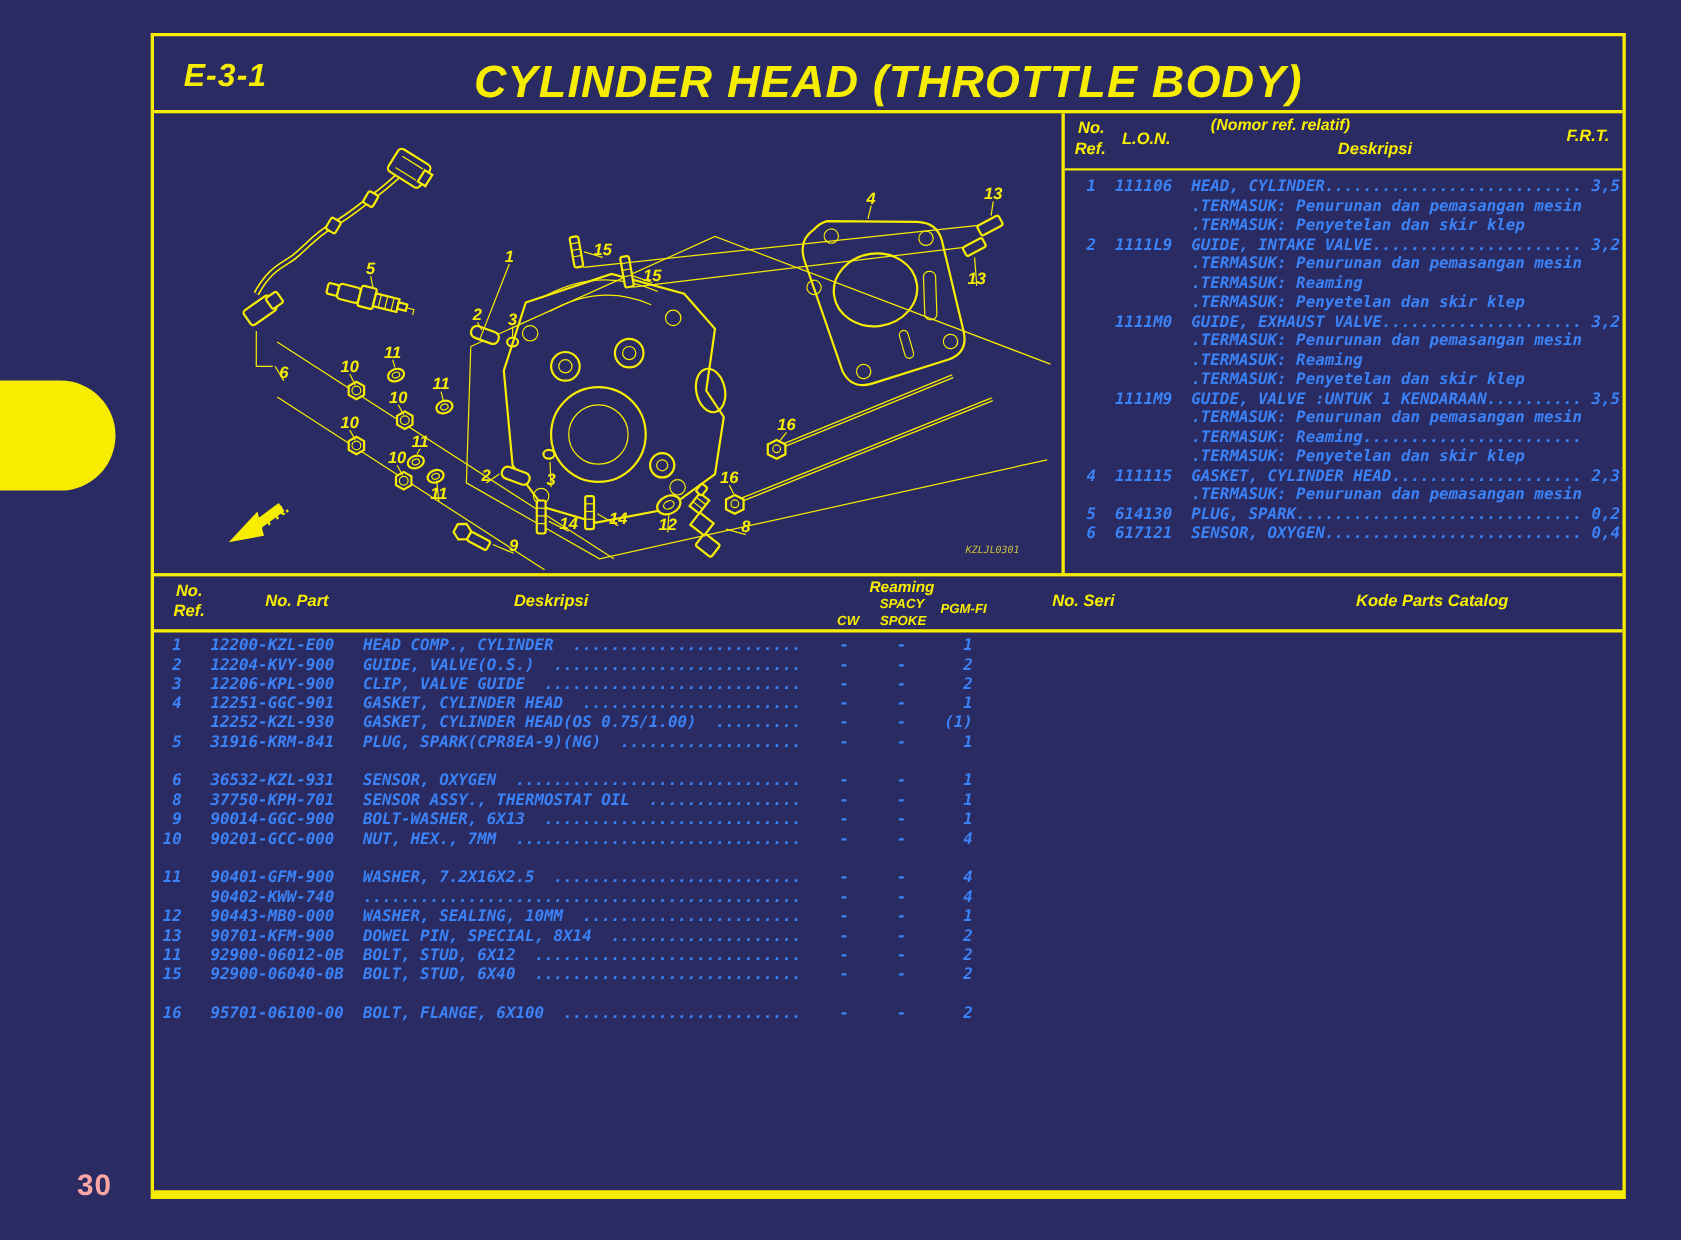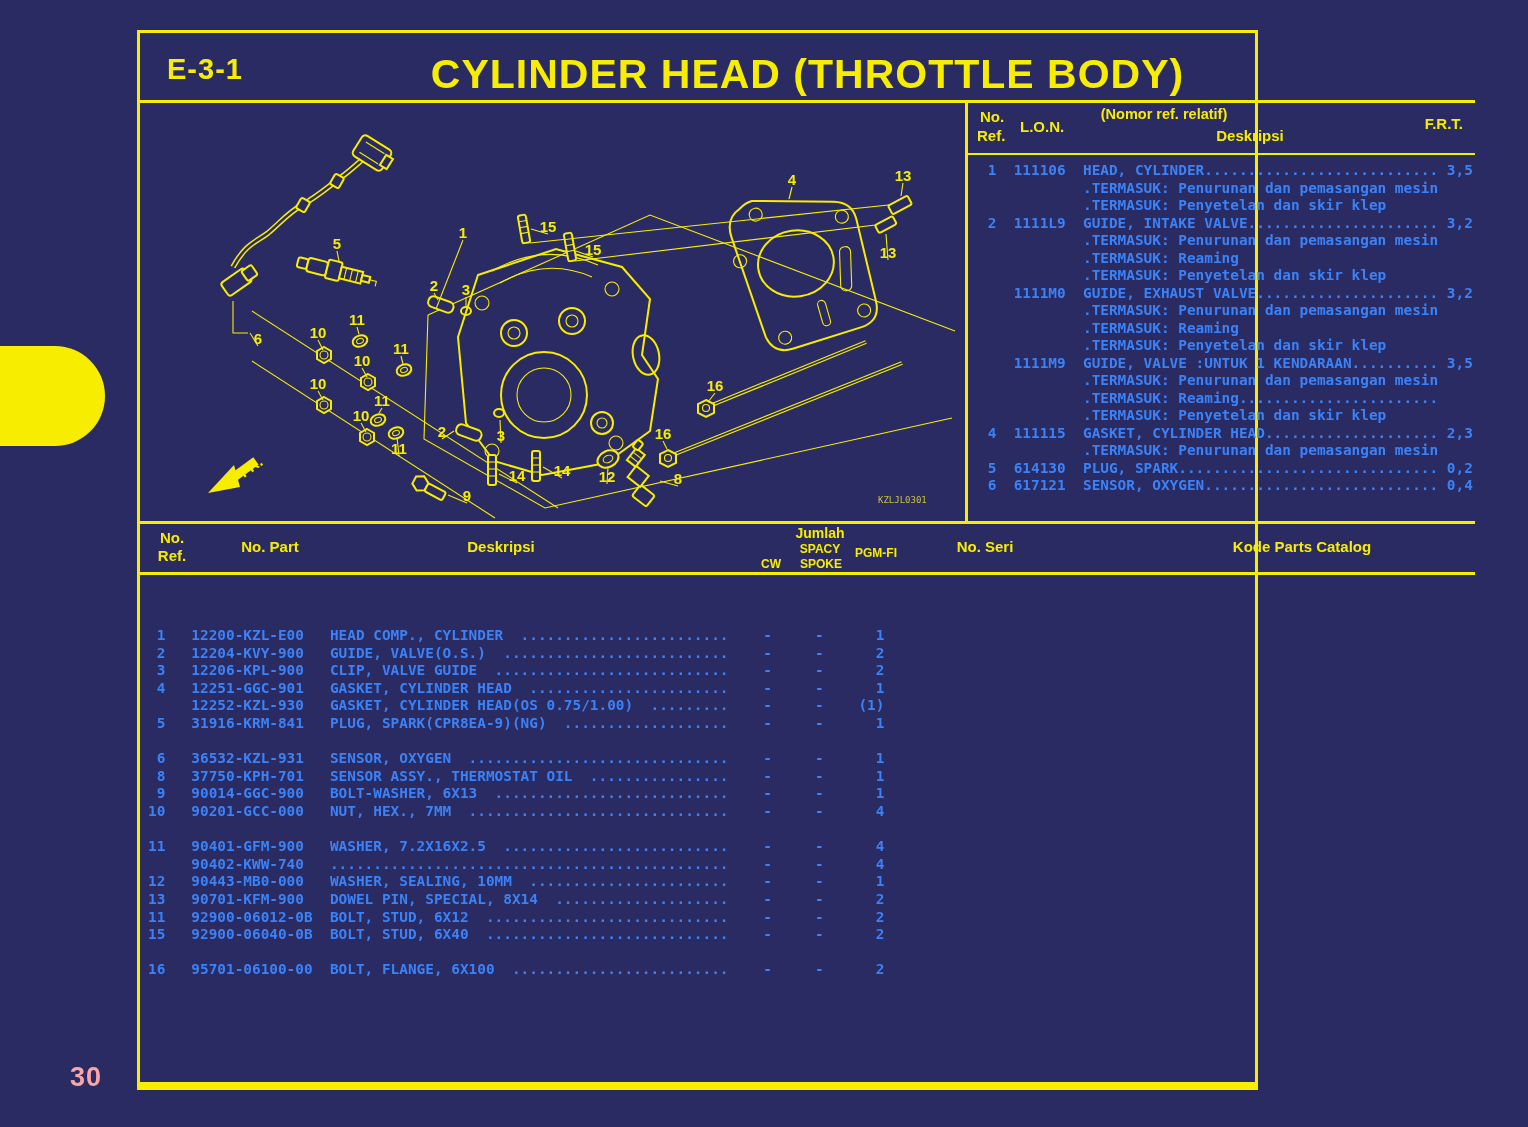--- a/index.html
+++ b/index.html
@@ -10,22 +10,22 @@
   }
   #side-tab{
     position:absolute;left:0;top:346px;width:105px;height:100px;
     background:#f7ed00;border-radius:0 50px 50px 0;
   }
   #page-number{
     position:absolute;left:70px;top:1062px;font-size:27px;font-weight:bold;
     color:#fca5a5;letter-spacing:1px;
   }
   #frame{
-    position:absolute;left:137px;top:30px;width:1121px;height:1060px;
-    border:3px solid #f7ed00;border-bottom-width:8px;box-sizing:border-box;
+    position:absolute;left:137px;top:30px;width:1341px;height:1060px;
+    border:3px solid #f7ed00;border-bottom-width:8px;box-sizing:border-box;font-style:italic;
   }
   
   #header-band{
     position:absolute;left:0;top:0;width:1335px;height:67px;
     border-bottom:3px solid #f7ed00;box-sizing:content-box;
   }
   #section-code{
     position:absolute;left:27px;top:20px;font-size:29px;font-weight:bold;
     color:#f7ed00;letter-spacing:1px;
   }
@@ -73,21 +73,21 @@
   #ph-ref{left:8px;top:23px;width:48px;}
   #ph-part{left:80px;top:14px;width:100px;}
   #ph-desk{left:300px;top:14px;width:122px;}
   #ph-jumlah{left:632px;top:1px;width:96px;font-size:14px;}
   #ph-spacy{left:632px;top:18px;width:96px;font-size:12px;}
   #ph-cw{left:612px;top:33px;width:38px;font-size:12px;}
   #ph-spoke{left:656px;top:33px;width:50px;font-size:12px;}
   #ph-pgmfi{left:710px;top:22px;width:52px;font-size:12px;}
   #ph-seri{left:797px;top:14px;width:96px;}
   #ph-kode{left:1072px;top:14px;width:180px;}
-  #parts-lines{position:absolute;left:8px;top:546px;margin-top:48px;}
+  #parts-lines{position:absolute;left:8px;top:546px;}
   #parts-lines .mline{line-height:17.6px;}
 </style>
 </head>
 <body>
 
 <div id="side-tab"></div>
 <div id="page-number">30</div>
 
 <div id="frame">
 
@@ -381,21 +381,21 @@
         <div class="mline"> 5  614130  PLUG, SPARK.............................. 0,2</div>
         <div class="mline"> 6  617121  SENSOR, OXYGEN........................... 0,4</div>
       </div>
   </div>
 
   <div id="parts-header">
     <span id="ph-no">No.</span>
     <span id="ph-ref">Ref.</span>
     <span id="ph-part">No. Part</span>
     <span id="ph-desk">Deskripsi</span>
-    <span id="ph-jumlah">Jumlah</span>
+    <span id="ph-jumlah">Reaming</span>
     <span id="ph-spacy">SPACY</span>
     <span id="ph-cw">CW</span>
     <span id="ph-spoke">SPOKE</span>
     <span id="ph-pgmfi">PGM-FI</span>
     <span id="ph-seri">No. Seri</span>
     <span id="ph-kode">Kode Parts Catalog</span>
   </div>
   <div id="parts-lines">
       <div class="mline"> 1   12200-KZL-E00   HEAD COMP., CYLINDER  ........................    -     -      1</div>
       <div class="mline"> 2   12204-KVY-900   GUIDE, VALVE(O.S.)  ..........................    -     -      2</div>

